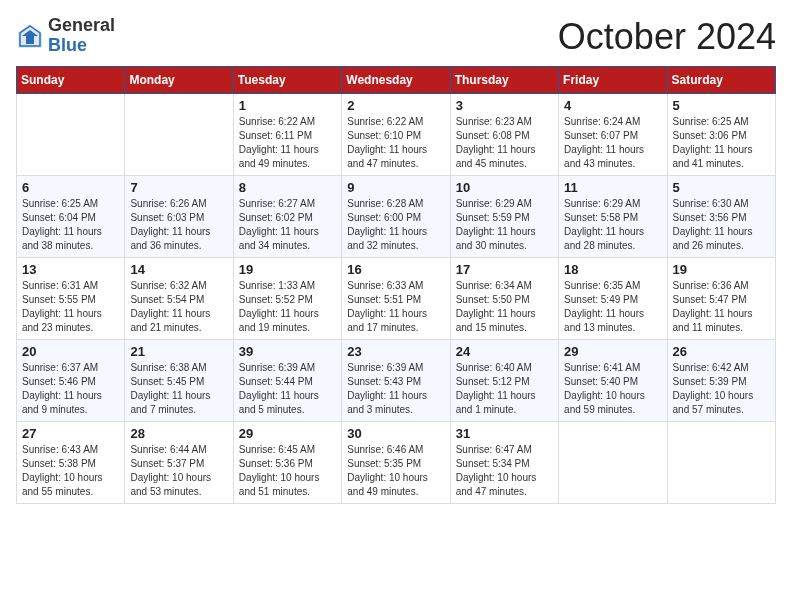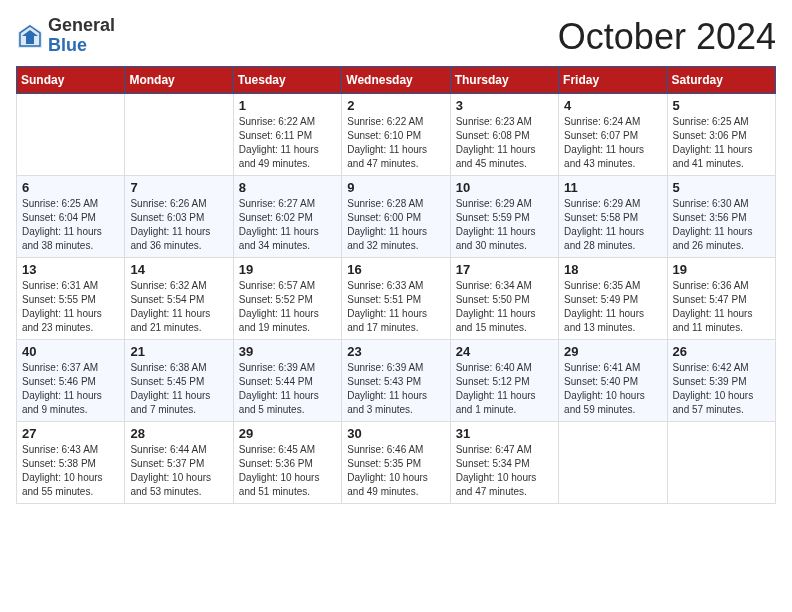--- a/index.html
+++ b/index.html
@@ -203,21 +203,21 @@
 Daylight: 11 hours and 23 minutes.</div>
         </td>
         <td>
           <span class="day-num">14</span>
           <div class="day-detail">Sunrise: 6:32 AM
 Sunset: 5:54 PM
 Daylight: 11 hours and 21 minutes.</div>
         </td>
         <td>
           <span class="day-num">19</span>
-          <div class="day-detail">Sunrise: 6:57 AM
+          <div class="day-detail">Sunrise: 1:33 AM
 Sunset: 5:52 PM
 Daylight: 11 hours and 19 minutes.</div>
         </td>
         <td>
           <span class="day-num">16</span>
           <div class="day-detail">Sunrise: 6:33 AM
 Sunset: 5:51 PM
 Daylight: 11 hours and 17 minutes.</div>
         </td>
         <td>
@@ -234,21 +234,21 @@
         </td>
         <td>
           <span class="day-num">19</span>
           <div class="day-detail">Sunrise: 6:36 AM
 Sunset: 5:47 PM
 Daylight: 11 hours and 11 minutes.</div>
         </td>
       </tr>
       <tr>
         <td>
-          <span class="day-num">40</span>
+          <span class="day-num">20</span>
           <div class="day-detail">Sunrise: 6:37 AM
 Sunset: 5:46 PM
 Daylight: 11 hours and 9 minutes.</div>
         </td>
         <td>
           <span class="day-num">21</span>
           <div class="day-detail">Sunrise: 6:38 AM
 Sunset: 5:45 PM
 Daylight: 11 hours and 7 minutes.</div>
         </td>

